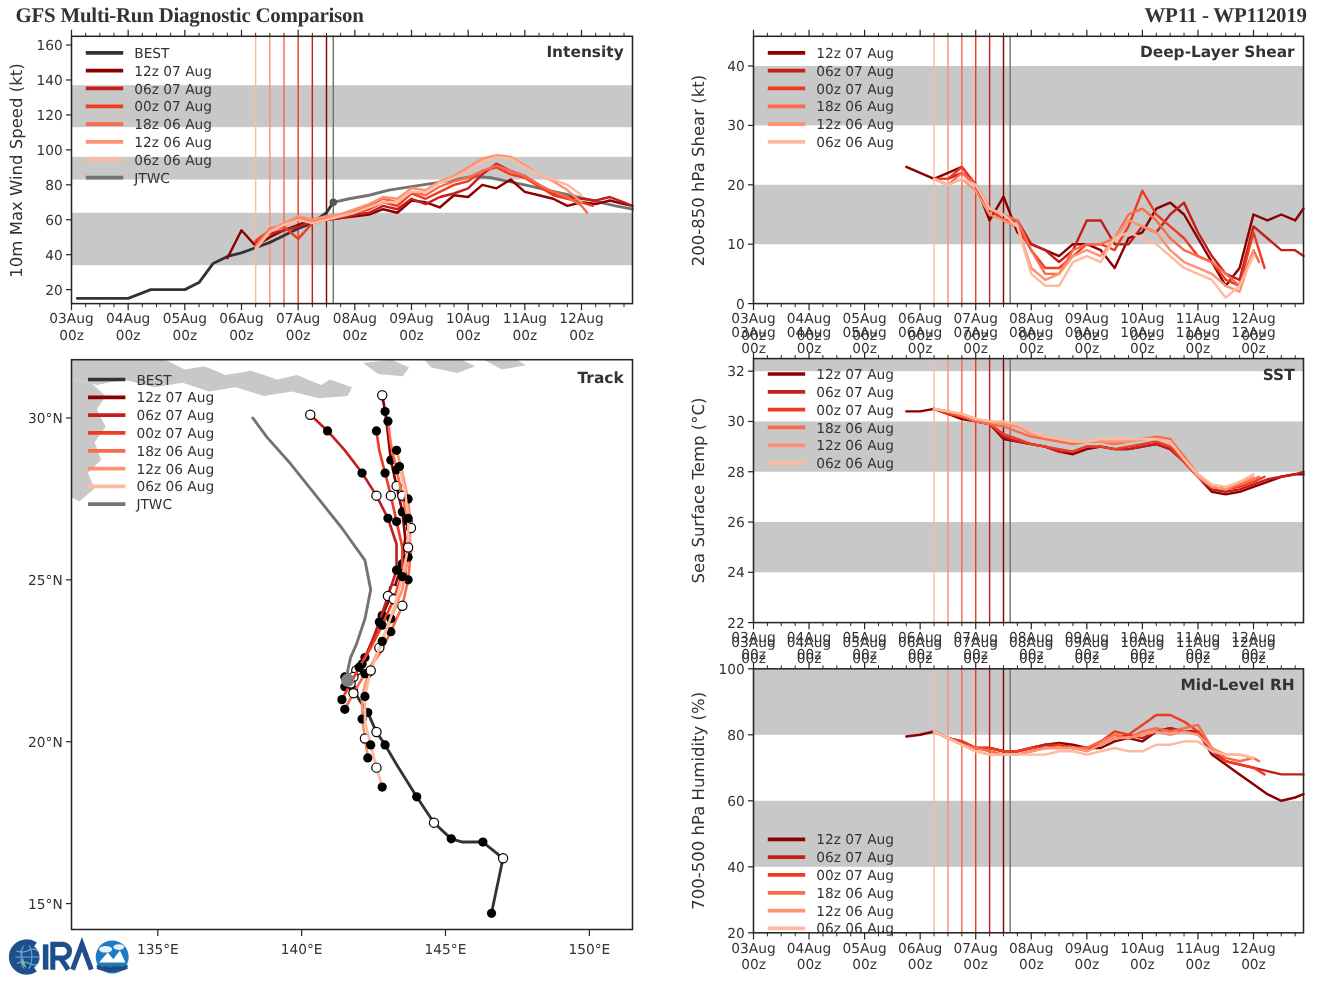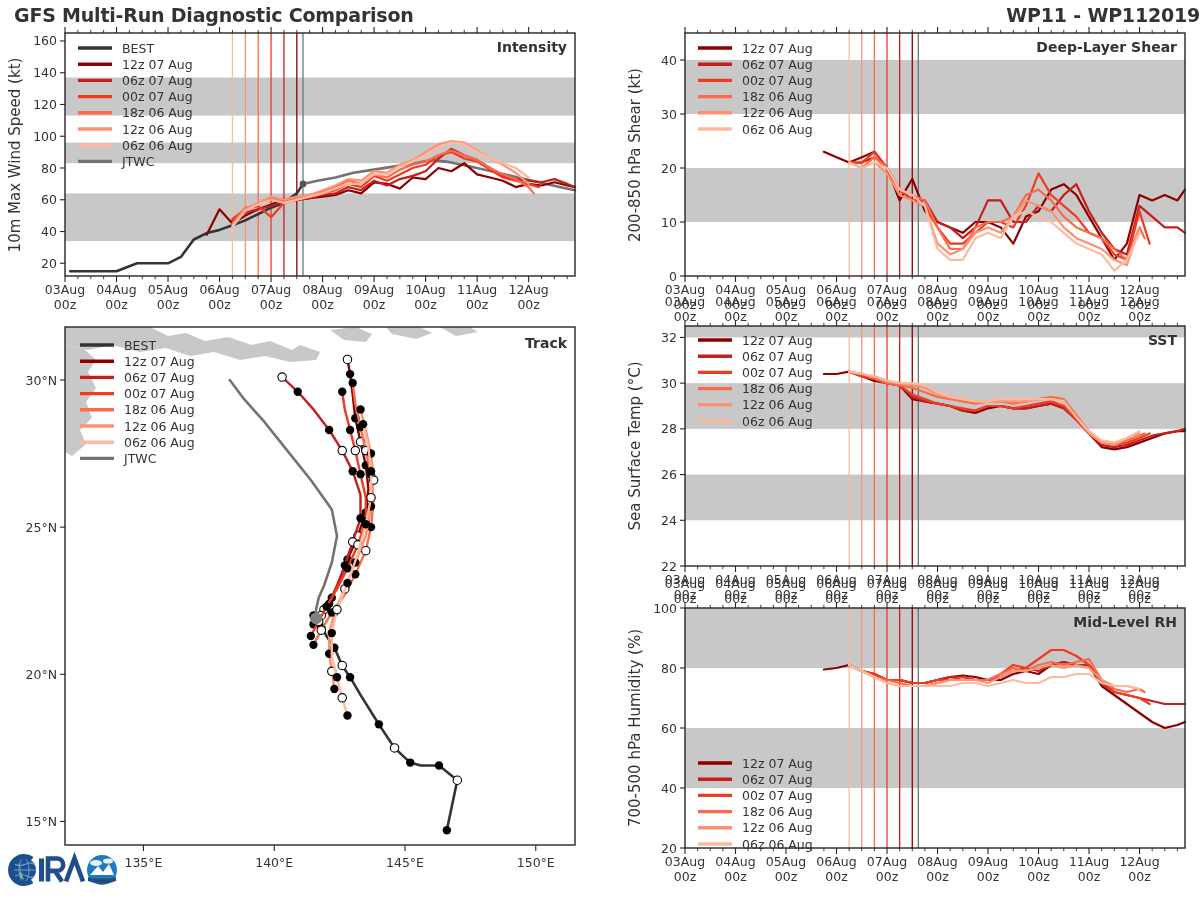--- a/index.html
+++ b/index.html
@@ -1,35 +1,35 @@
 <!DOCTYPE html>
 <html><head>
 <meta charset="utf-8">
 <style>
   html,body{margin:0;padding:0;background:#ffffff;}
   body{width:1200px;height:900px;position:relative;overflow:hidden;
        font-family:"DejaVu Sans","Liberation Sans",sans-serif;color:#333333;}
   .abs{position:absolute;}
-  .ttl{font-weight:bold;font-size:19px;color:#333333;letter-spacing:-0.2px;}
+  .ttl{font-weight:bold;font-size:19px;color:#333333;letter-spacing:-0.2px;font-family:Liberation Serif, serif;}
   .panel-tag{font-weight:bold;font-size:14px;fill:#333333;}
   .axlabel{font-size:15px;color:#333;}
   svg{display:block;overflow:visible;}
   text{font-family:"DejaVu Sans","Liberation Sans",sans-serif;fill:#333333;}
   .tick{font-size:12.5px;}
   .legtxt{font-size:12.5px;}
   .frame{fill:none;stroke:#262626;stroke-width:1.4;}
   .band{fill:#c8c8c8;}
   .gl{stroke:#262626;stroke-width:1.1;}
   .mtick{stroke:#262626;stroke-width:0.9;}
 </style>
 </head>
 <body>
 
 <div class="abs ttl" style="left:14px;top:4px;">GFS Multi-Run Diagnostic Comparison</div>
-<div class="abs ttl" style="right:0;top:4px;">WP11 - WP112019</div>
+<div class="abs ttl" style="right:12px;top:4px;">WP11 - WP112019</div>
 
 <div class="abs" id="panel-intensity" style="left:0;top:0;">
     <svg width="1200" height="900" style="position:absolute;left:0;top:0;pointer-events:none">
       <rect x="65" y="193.41176470588235" width="510" height="47.64705882352942" class="band"></rect>
       <rect x="65" y="142.58823529411762" width="510" height="20.64705882352945" class="band"></rect>
       <rect x="65" y="77.47058823529412" width="510" height="38.117647058823536" class="band"></rect>
       <line x1="232.42424242424244" y1="33" x2="232.42424242424244" y2="276" stroke="#fcbba1" stroke-width="1.3"></line>
       <line x1="245.3030303030303" y1="33" x2="245.3030303030303" y2="276" stroke="#fc9272" stroke-width="1.3"></line>
       <line x1="258.1818181818182" y1="33" x2="258.1818181818182" y2="276" stroke="#fb6a4a" stroke-width="1.3"></line>
       <line x1="271.06060606060606" y1="33" x2="271.06060606060606" y2="276" stroke="#f03b20" stroke-width="1.3"></line>

